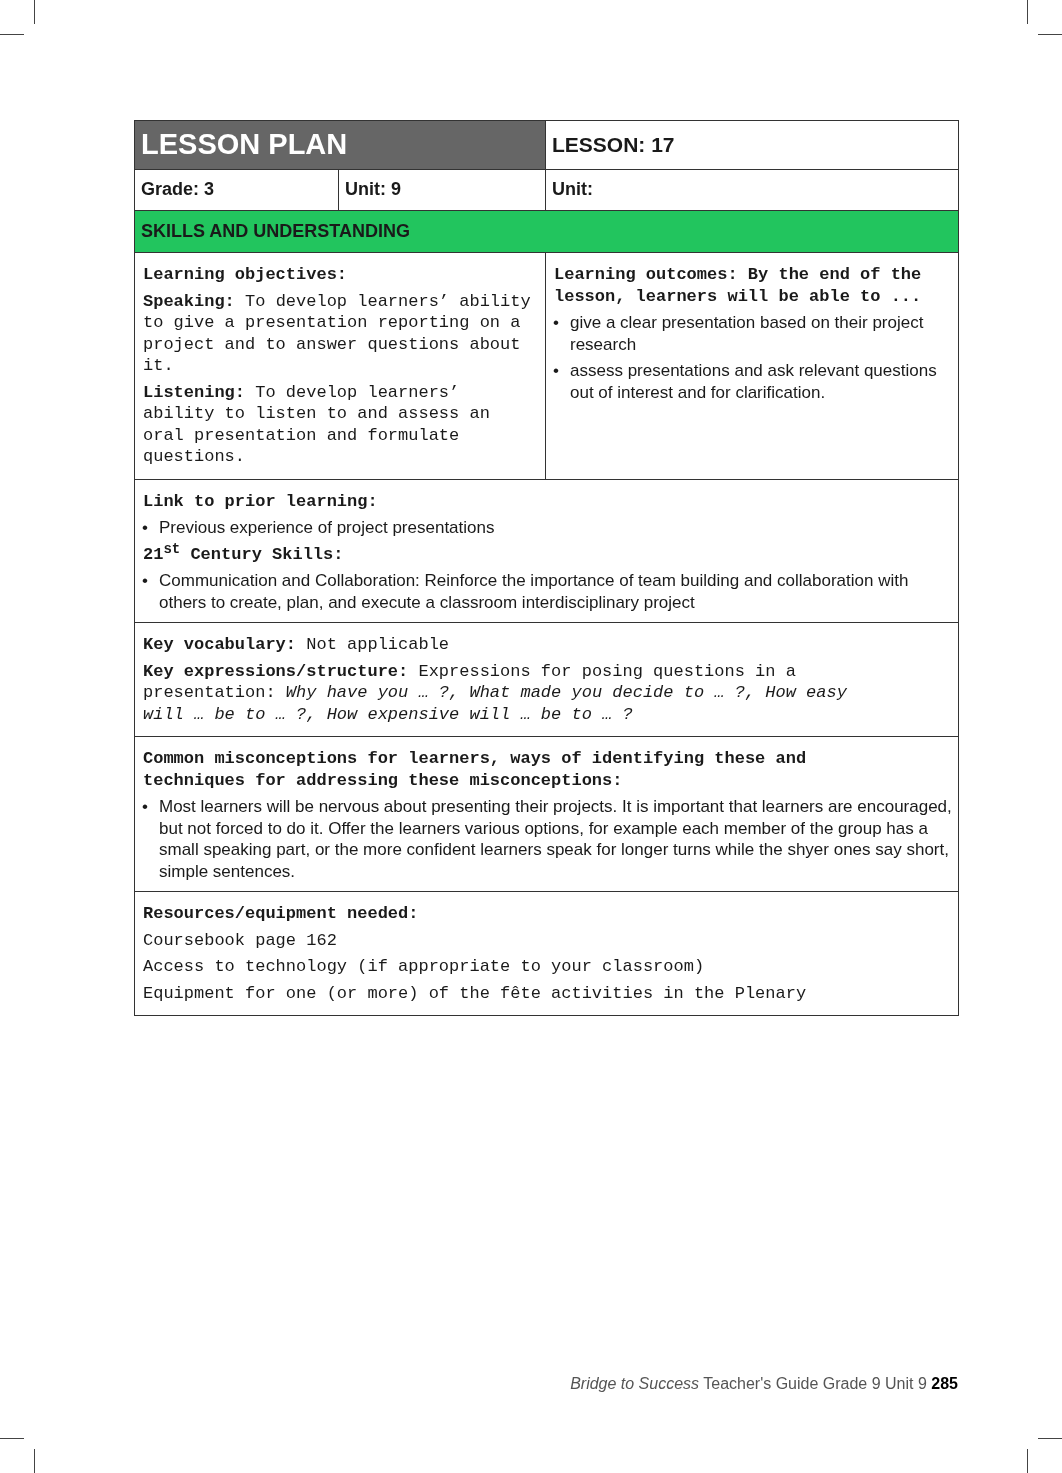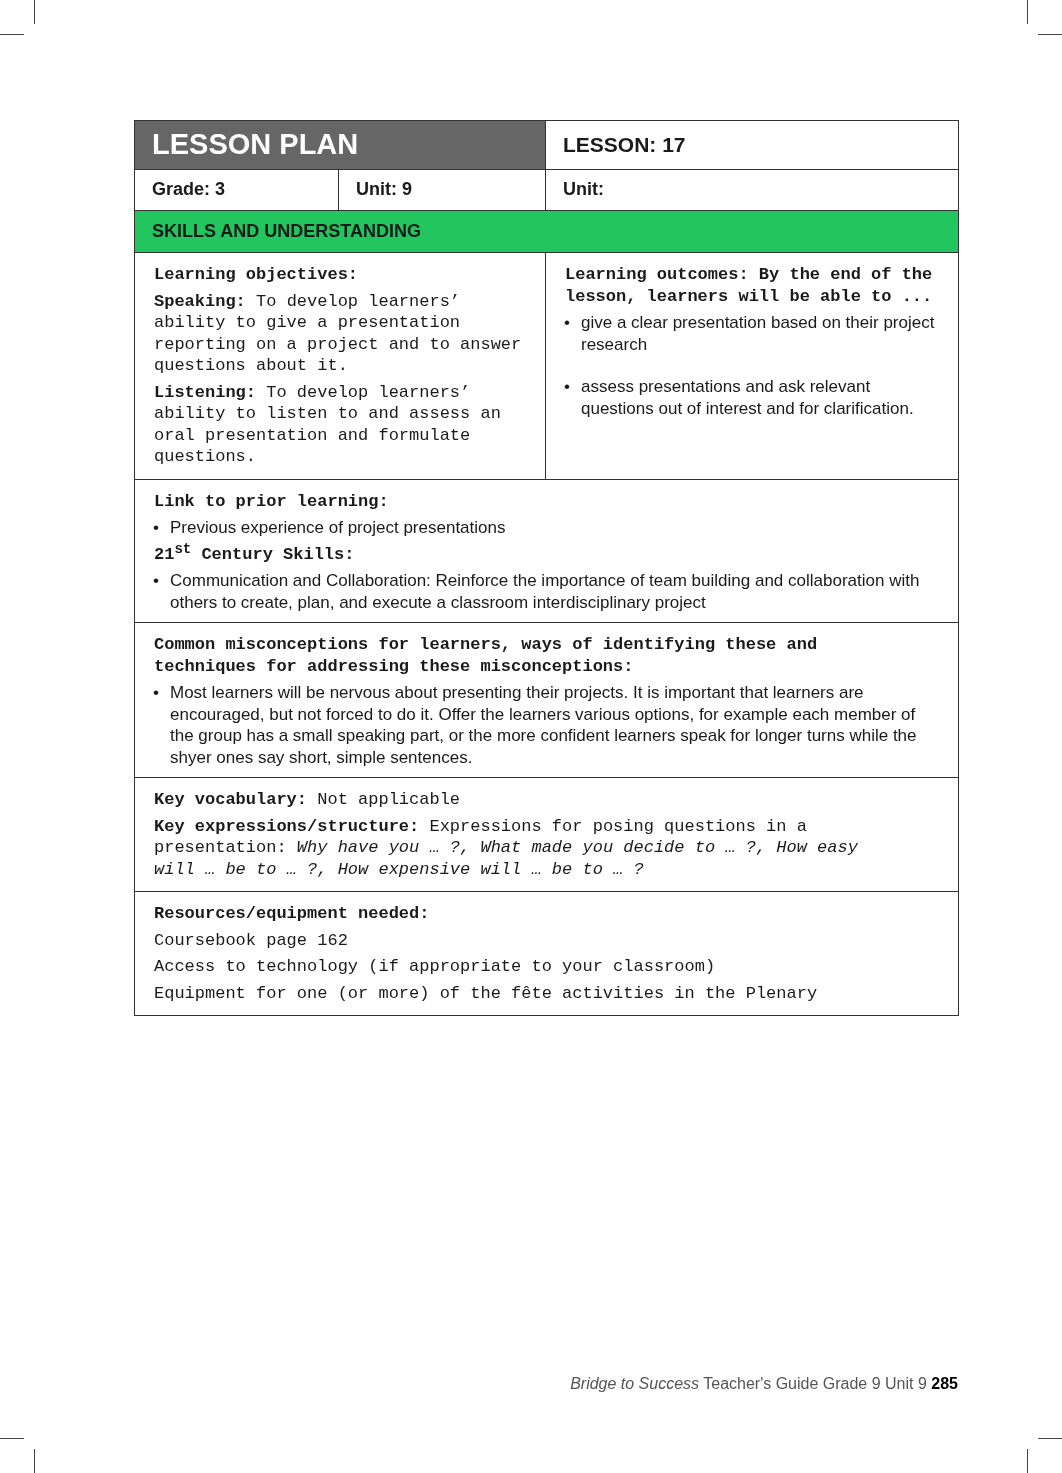--- a/index.html
+++ b/index.html
@@ -9,35 +9,35 @@
   }
   .crop { position:absolute; background:#444; }
   .crop.v { width:1px; height:24px; }
   .crop.h { height:1px; width:24px; }
 
   table.lp {
     position:absolute; left:134px; top:120px; width:824px;
     border-collapse:collapse; table-layout:fixed;
   }
   table.lp td {
-    border:1.5px solid #333; padding:0 17px; vertical-align:top;
+    border:1.5px solid #333; padding:0 6px; vertical-align:top;
     font-size:17px; line-height:21.5px;
   }
   .title-cell { background:#666666; color:#ffffff; font-weight:bold; font-size:29px !important; height:48px; vertical-align:middle !important; }
   .lesson-cell { font-weight:bold; font-size:21px !important; height:48px; vertical-align:middle !important; }
   .row-h { height:40px; vertical-align:middle !important; font-weight:bold; font-size:18px !important; }
   .section-head { background:#22c55e; font-weight:bold; font-size:18px !important; height:41px; vertical-align:middle !important; }
   .cell-pad { padding-top:9px !important; padding-bottom:9px !important; }
   .b { font-weight:bold; }
   .i { font-style:italic; }
   p { margin:2px;font-family:Liberation Mono, monospace; }
   .gap { margin-top:5px; }
   ul { list-style:none; margin:5px 0 0 0; padding:0; }
   ul li { position:relative; padding-left:18px; }
-  ul li + li { margin-top:21px; }
+  ul li + li { margin-top:5px; }
   ul li::before { content:"\2022"; position:absolute; left:1px; top:0; }
   sup { font-size:14px; line-height:0; vertical-align:6px; }
 
   .footer {
     position:absolute; right:104px; top:1375px; font-size:16px; color:#555;
     white-space:nowrap;
   }
   .footer .pg { color:#000000; font-weight:bold; }
 </style>
 </head>
@@ -92,30 +92,30 @@
         <li>Previous experience of project presentations</li>
       </ul>
       <p class="b gap"><span>21</span><sup>st</sup><span> Century Skills:</span></p>
       <ul>
         <li>Communication and Collaboration: Reinforce the importance of team building and collaboration with others to create, plan, and execute a classroom interdisciplinary project</li>
       </ul>
     </td>
   </tr>
   <tr>
     <td colspan="3" class="cell-pad">
+      <p><span class="b">Key vocabulary:</span><span> Not applicable</span></p>
+      <p class="gap" style="padding-right:60px;"><span class="b">Key expressions/structure:</span><span> Expressions for posing questions in a presentation: </span><span class="i">Why have you … ?, What made you decide to … ?, How easy will … be to … ?, How expensive will … be to … ?</span></p>
+    </td>
+  </tr>
+  <tr>
+    <td colspan="3" class="cell-pad">
       <p class="b" style="padding-right:60px;">Common misconceptions for learners, ways of identifying these and techniques for addressing these misconceptions:</p>
       <ul>
         <li>Most learners will be nervous about presenting their projects. It is important that learners are encouraged, but not forced to do it. Offer the learners various options, for example each member of the group has a small speaking part, or the more confident learners speak for longer turns while the shyer ones say short, simple sentences.</li>
       </ul>
-    </td>
-  </tr>
-  <tr>
-    <td colspan="3" class="cell-pad">
-      <p><span class="b">Key vocabulary:</span><span> Not applicable</span></p>
-      <p class="gap" style="padding-right:60px;"><span class="b">Key expressions/structure:</span><span> Expressions for posing questions in a presentation: </span><span class="i">Why have you … ?, What made you decide to … ?, How easy will … be to … ?, How expensive will … be to … ?</span></p>
     </td>
   </tr>
   <tr>
     <td colspan="3" class="cell-pad">
       <p class="b">Resources/equipment needed:</p>
       <p class="gap">Coursebook page 162</p>
       <p class="gap">Access to technology (if appropriate to your classroom)</p>
       <p class="gap">Equipment for one (or more) of the fête activities in the Plenary</p>
     </td>
   </tr>

